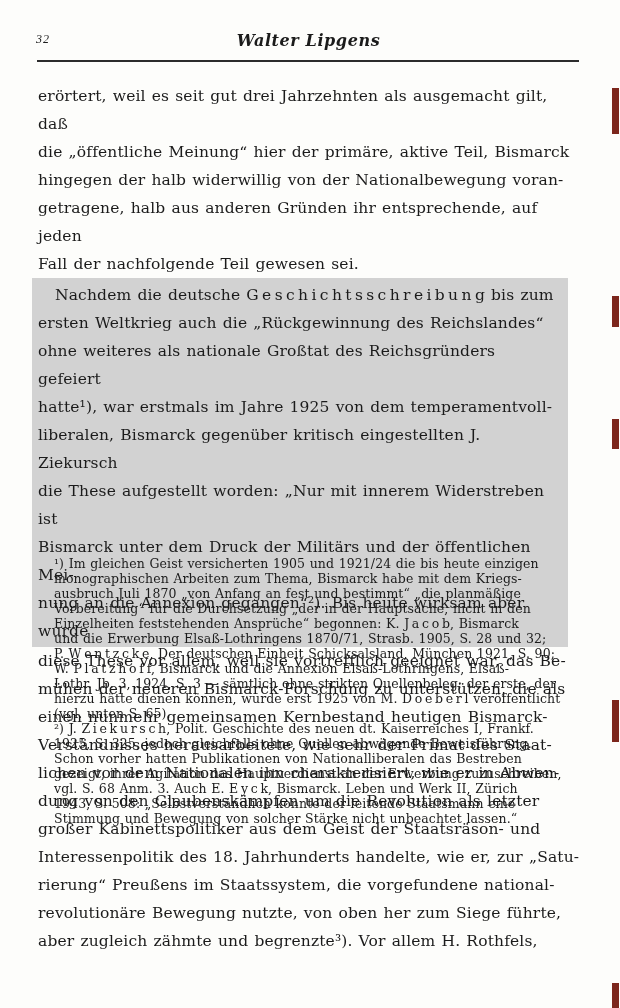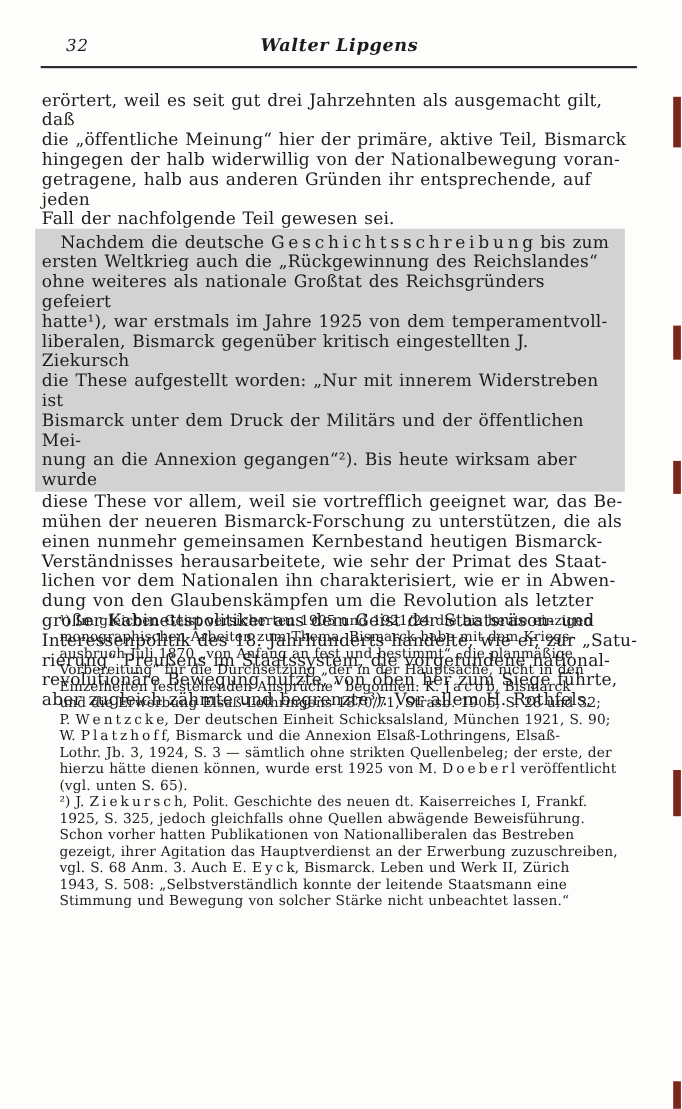--- a/index.html
+++ b/index.html
@@ -4,34 +4,34 @@
 <style>
   html,body{margin:0;padding:0;}
   body{width:620px;height:1008px;background:#ffffff;overflow:hidden;}
   .page{
     position:relative;width:620px;height:1008px;
     background:#fdfdfb;
     font-family:"DejaVu Serif","Liberation Serif",serif;
     color:#1b1b1b;
   }
   .page-number{
-    position:absolute;left:60px;top:32px;
-    font-size:15px;font-style:italic;letter-spacing:1px;
+    position:absolute;left:36px;top:32px;
+    font-size:12px;font-style:italic;letter-spacing:1px;font-family:Liberation Serif, serif;
   }
   .running-header{
     position:absolute;left:38px;top:31px;width:541px;
     text-align:center;font-size:16px;font-style:italic;letter-spacing:0.6px;font-weight:bold;
   }
   .header-rule{
     position:absolute;left:37px;top:60px;width:542px;height:0;
     border-top:2px solid #2c2c2c;
   }
   .body-text{
     position:absolute;left:38px;top:82px;width:542px;
-    font-size:15.5px;line-height:18px;
+    font-size:15.5px;line-height:28px;
     letter-spacing:0.15px;word-spacing:1px;
   }
   .line-block{white-space:pre-line;}
   .para2-highlight{
     margin-left:-6px;margin-right:12px;
     padding:3px 6px 2px 6px;
     text-indent:17px;
   }
   .footnotes{
     position:absolute;left:54px;top:556px;width:545px;

